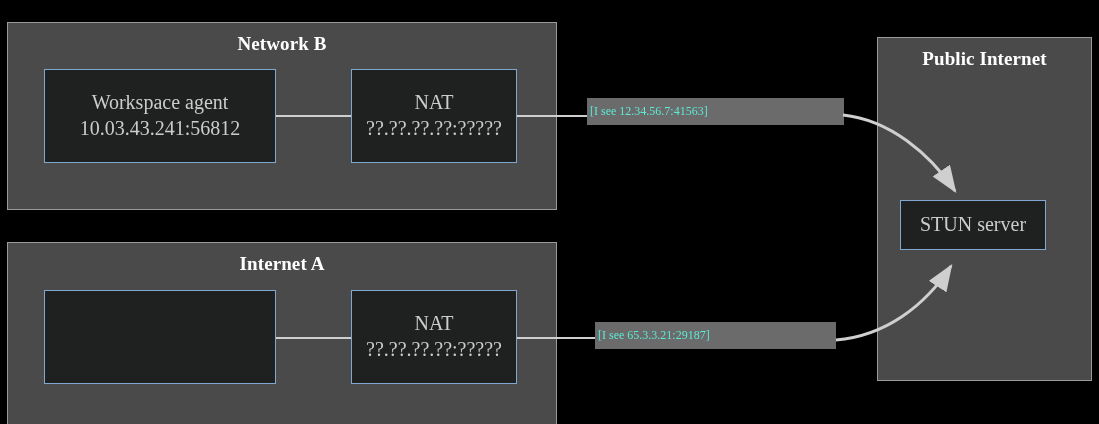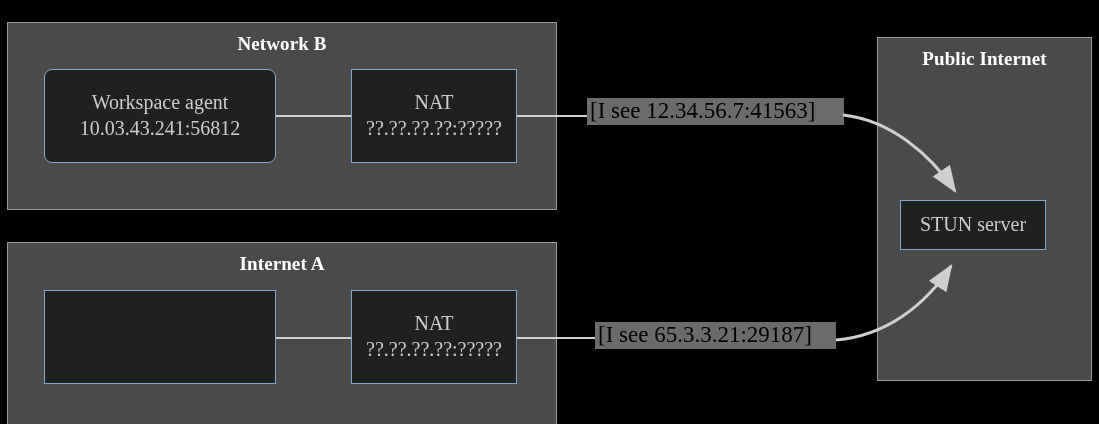--- a/index.html
+++ b/index.html
@@ -53,22 +53,22 @@
   
   .edge-line {
     position: absolute;
     height: 2px;
     background: #cfcfcf;
   }
   
   .edge-label {
     position: absolute;
     background: #6b6b6b;
-    color: #000000;
-    font-size: 23px;
+    color: #5eead4;
+    font-size: 12px;
     line-height: 26px;
     padding: 0 3px;
     white-space: nowrap;
     box-sizing: border-box;
   }
   
   #arrows {
     position: absolute;
     left: 0;
     top: 0;
@@ -79,21 +79,21 @@
 </style>
 </head>
 <body>
 
 <div id="canvas">
 
   <div class="cluster" style="left:7px; top:8px; width:550px; height:188px;">
     <div class="cluster-title" style="top:10px;">Network B</div>
   </div>
 
-  <div class="node" style="left:44px; top:55px; width:232px; height:94px;border-radius:8px;">
+  <div class="node" style="left:44px; top:55px; width:232px; height:94px;">
     <span class="ln">Workspace agent</span>
     <span class="ln">10.03.43.241:56812</span>
   </div>
 
   <div class="node" style="left:351px; top:55px; width:166px; height:94px;">
     <span class="ln">NAT</span>
     <span class="ln">??.??.??.??:?????</span>
   </div>
 
   <div class="edge-line" style="left:276px; top:101px; width:75px;"></div>

